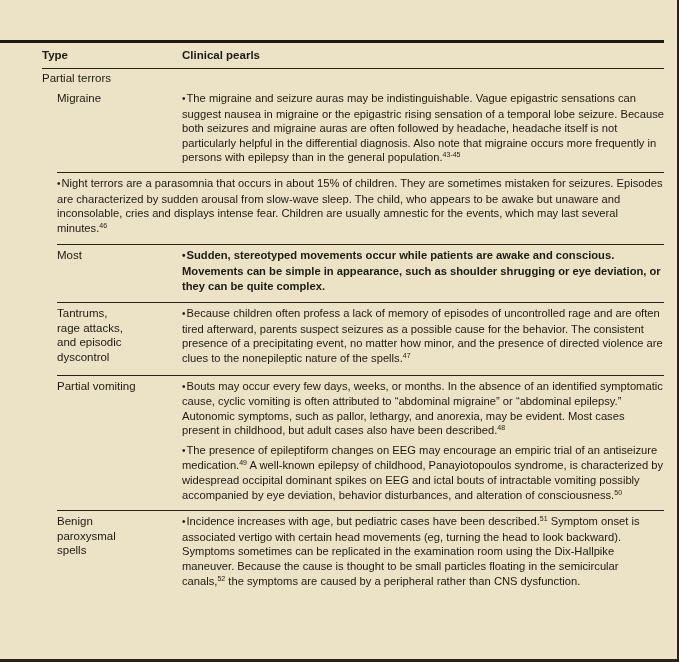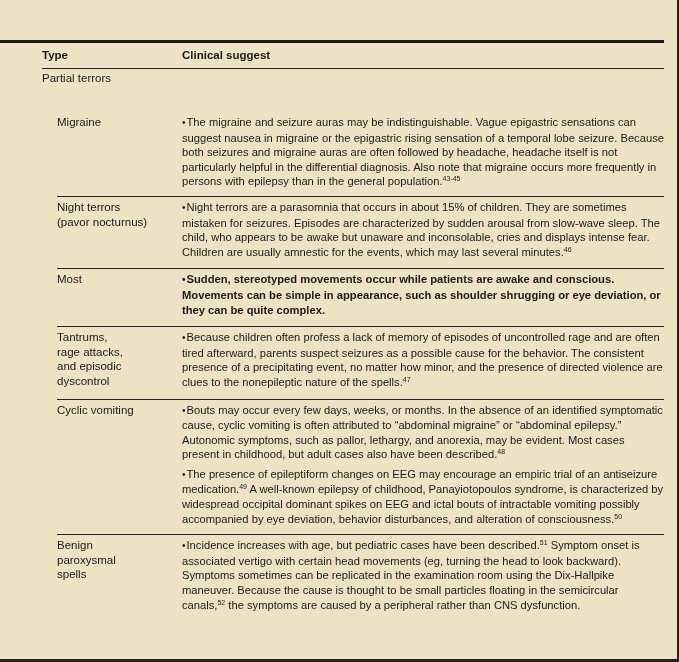--- a/index.html
+++ b/index.html
@@ -57,21 +57,20 @@
       position: absolute;
       left: 42px;
       top: 72px;
       font-size: 11.5px;
     }
     .rows {
       position: absolute;
       left: 57px;
       top: 88px;
       width: 607px;
-      margin-top: 24px;
     }
     .row {
       position: relative;
       border-bottom: 1px solid #2a2218;
       display: flex;
     }
     .row.last {
       border-bottom: none;
     }
     .row .type {
@@ -104,56 +103,54 @@
     }
   </style>
 </head>
 <body>
 
 <div class="page">
   <div class="top-rule"></div>
 
   <div class="header-row">
     <span class="col-type">Type</span>
-    <span class="col-pearls">Clinical suggest</span>
+    <span class="col-pearls">Clinical pearls</span>
   </div>
 
   <div class="group-label">Partial terrors</div>
 
   <div class="rows" id="rows">
       <div class="row">
         <div class="type">Migraine</div>
         <div class="pearls" style="padding-bottom: 2px;">
           <p class="bullet"><span>The migraine and seizure auras may be indistinguishable. Vague epigastric sensations can suggest nausea in migraine or the epigastric rising sensation of a temporal lobe seizure. Because both seizures and migraine auras are often followed by headache, headache itself is not particularly helpful in the differential diagnosis. Also note that migraine occurs more frequently in persons with epilepsy than in the general population.</span><sup>43-45</sup></p>
         </div>
       </div>
       <div class="row">
-        <div class="type">Night terrors
-(pavor nocturnus)</div>
         <div class="pearls" style="padding-bottom: 4px;">
           <p class="bullet"><span>Night terrors are a parasomnia that occurs in about 15% of children. They are sometimes mistaken for seizures. Episodes are characterized by sudden arousal from slow-wave sleep. The child, who appears to be awake but unaware and inconsolable, cries and displays intense fear. Children are usually amnestic for the events, which may last several minutes.</span><sup>46</sup></p>
         </div>
       </div>
       <div class="row">
         <div class="type">Most</div>
         <div class="pearls" style="padding-bottom: 4px; font-weight: bold;">
           <p class="bullet"><span>Sudden, stereotyped movements occur while patients are awake and conscious. Movements can be simple in appearance, such as shoulder shrugging or eye deviation, or they can be quite complex.</span></p>
         </div>
       </div>
       <div class="row">
         <div class="type">Tantrums,
 rage attacks,
 and episodic
 dyscontrol</div>
         <div class="pearls" style="padding-bottom: 4px;">
           <p class="bullet"><span>Because children often profess a lack of memory of episodes of uncontrolled rage and are often tired afterward, parents suspect seizures as a possible cause for the behavior. The consistent presence of a precipitating event, no matter how minor, and the presence of directed violence are clues to the nonepileptic nature of the spells.</span><sup>47</sup></p>
         </div>
       </div>
       <div class="row">
-        <div class="type">Cyclic vomiting</div>
+        <div class="type">Partial vomiting</div>
         <div class="pearls" style="padding-bottom: 3px;">
           <p class="bullet"><span>Bouts may occur every few days, weeks, or months. In the absence of an identified symptomatic cause, cyclic vomiting is often attributed to “abdominal migraine” or “abdominal epilepsy.” Autonomic symptoms, such as pallor, lethargy, and anorexia, may be evident. Most cases present in childhood, but adult cases also have been described.</span><sup>48</sup></p>
           <p class="bullet"><span>The presence of epileptiform changes on EEG may encourage an empiric trial of an antiseizure medication.</span><sup>49</sup><span> A well-known epilepsy of childhood, Panayiotopoulos syndrome, is characterized by widespread occipital dominant spikes on EEG and ictal bouts of intractable vomiting possibly accompanied by eye deviation, behavior disturbances, and alteration of consciousness.</span><sup>50</sup></p>
         </div>
       </div>
       <div class="row last">
         <div class="type">Benign
 paroxysmal
 spells</div>
         <div class="pearls" style="padding-bottom: 0px;">

